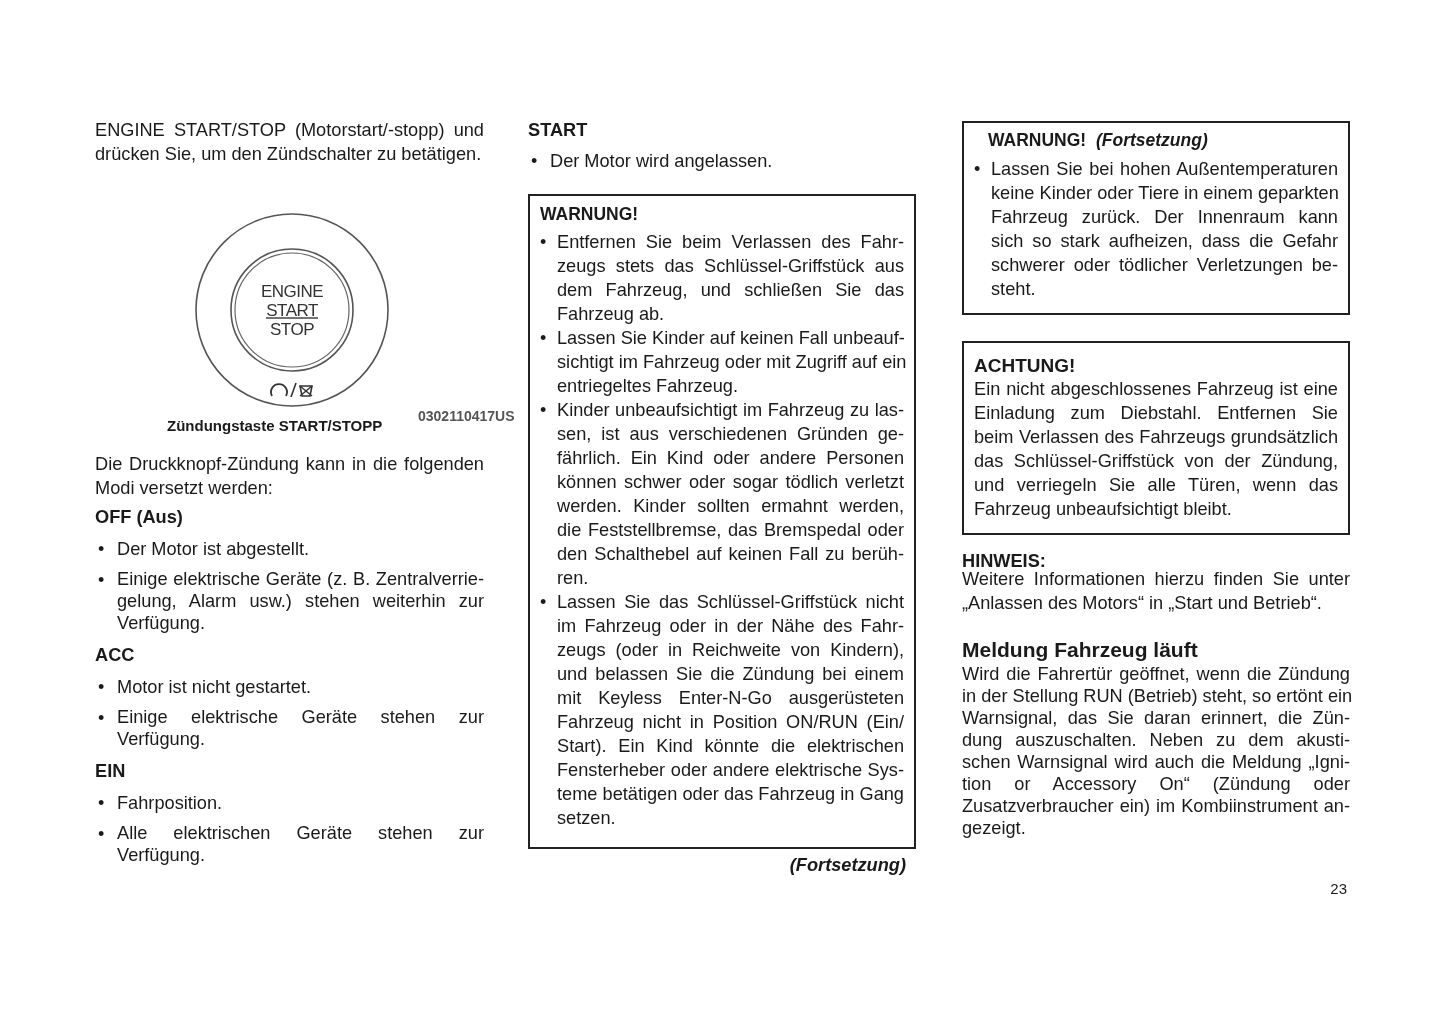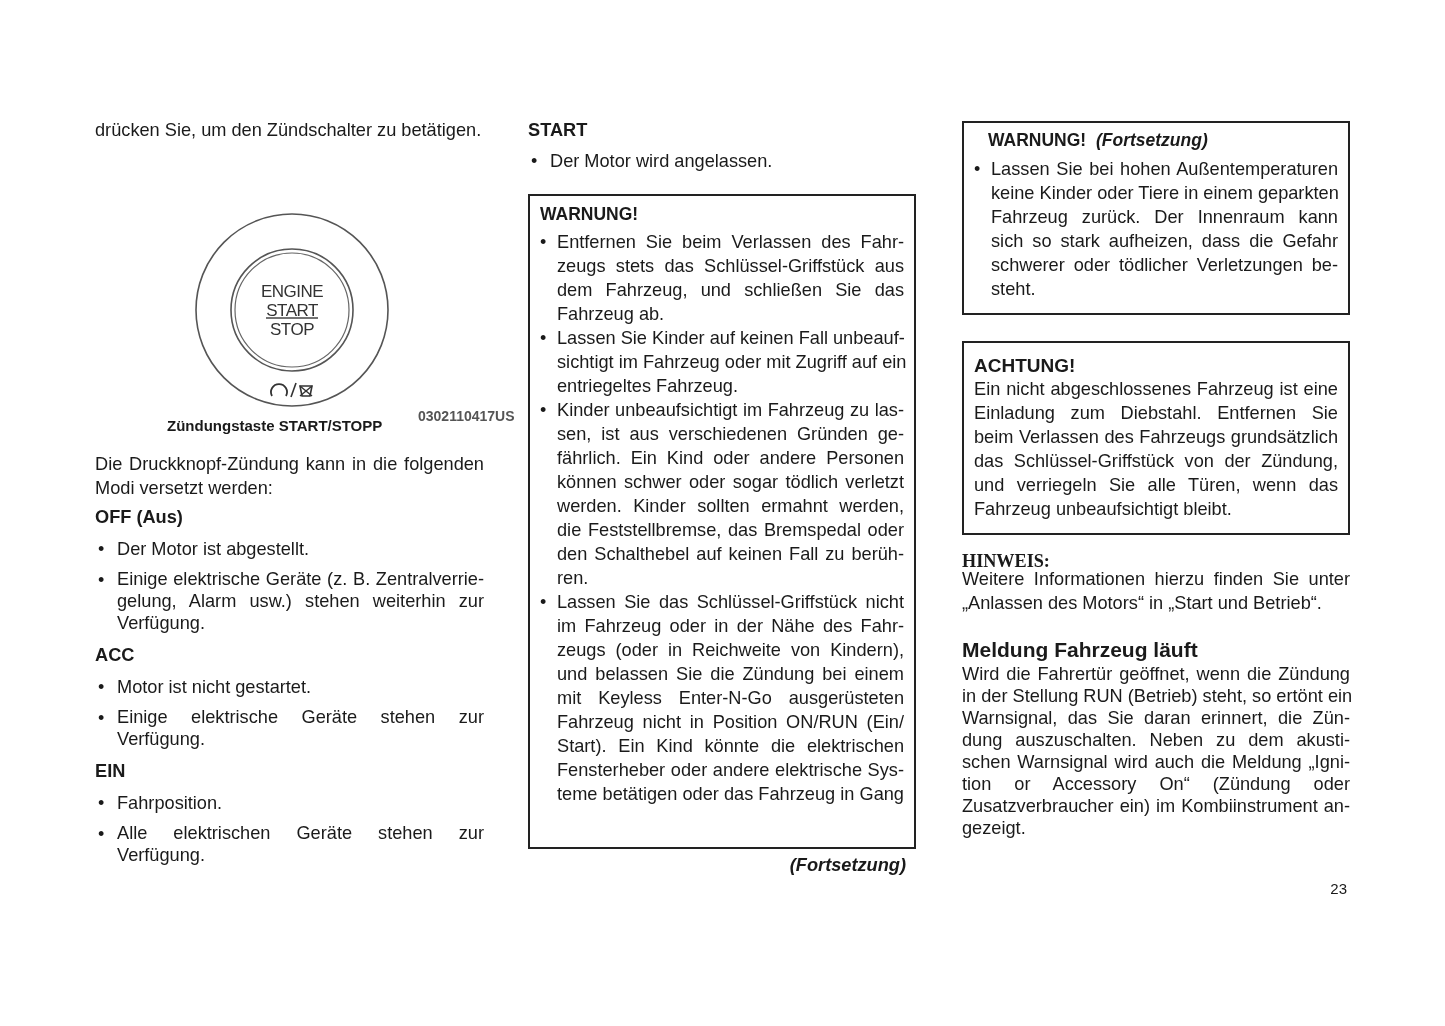--- a/index.html
+++ b/index.html
@@ -17,20 +17,21 @@
   .bullet-item .dot { position: absolute; left: 3px; top: 0; font-size: 18px; line-height: 24px; }
   .box { position: absolute; border: 2.5px solid #222; box-sizing: border-box; }
   .box .bullet-item { padding-left: 17px; }
   .box .bullet-item .dot { left: 0; }
 </style>
 </head>
 <body>
 
 <div class="col" style="left:95px; width:389px;">
   <div class="txt" style="position:absolute; top:118px; width:389px;">
+    <span class="line">ENGINE START/STOP (Motorstart/-stopp) und</span>
     <span class="line last">drücken Sie, um den Zündschalter zu betätigen.</span>
   </div>
 
   <div style="position:absolute; top:212px; left:99px; width:196px; height:196px;">
     <svg width="196" height="196" viewBox="0 0 196 196">
       <circle cx="98" cy="98" r="96" fill="#fff" stroke="#555" stroke-width="1.6"></circle>
       <circle cx="98" cy="98" r="61" fill="#fff" stroke="#555" stroke-width="1.6"></circle>
       <circle cx="98" cy="98" r="57" fill="#fff" stroke="#666" stroke-width="1.2"></circle>
       <line x1="72" y1="106" x2="124" y2="106" stroke="#444" stroke-width="1.3"></line>
     </svg>
@@ -128,20 +129,21 @@
         <span class="dot">•</span>
         <span class="line">Lassen Sie das Schlüssel-Griffstück nicht</span>
         <span class="line">im Fahrzeug oder in der Nähe des Fahr-</span>
         <span class="line">zeugs (oder in Reichweite von Kindern),</span>
         <span class="line">und belassen Sie die Zündung bei einem</span>
         <span class="line">mit Keyless Enter-N-Go ausgerüsteten</span>
         <span class="line">Fahrzeug nicht in Position ON/RUN (Ein/</span>
         <span class="line">Start). Ein Kind könnte die elektrischen</span>
         <span class="line">Fensterheber oder andere elektrische Sys-</span>
         <span class="line">teme betätigen oder das Fahrzeug in Gang</span>
+        <span class="line last">setzen.</span>
       </div>
     </div>
   </div>
 
   <div class="ital" style="position:absolute; top:855px; right:10px; font-size:18.2px;">(Fortsetzung)</div>
 </div>
 
 <div class="col" style="left:962px; width:388px;">
   <div class="box" style="left:0; top:121px; width:388px; height:194px;">
     <div class="h" style="position:absolute; left:24px; top:5px; font-size:17.5px;">
@@ -164,21 +166,21 @@
     <div class="txt" style="position:absolute; left:10px; top:34px; width:364px;">
       <span class="line">Ein nicht abgeschlossenes Fahrzeug ist eine</span>
       <span class="line">Einladung zum Diebstahl. Entfernen Sie</span>
       <span class="line">beim Verlassen des Fahrzeugs grundsätzlich</span>
       <span class="line">das Schlüssel-Griffstück von der Zündung,</span>
       <span class="line">und verriegeln Sie alle Türen, wenn das</span>
       <span class="line last">Fahrzeug unbeaufsichtigt bleibt.</span>
     </div>
   </div>
 
-  <div class="h" style="position:absolute; top:549px;font-family:Liberation Serif, serif;">HINWEIS:</div>
+  <div class="h" style="position:absolute; top:549px;">HINWEIS:</div>
   <div class="txt" style="position:absolute; top:567px; width:388px;">
     <span class="line">Weitere Informationen hierzu finden Sie unter</span>
     <span class="line last">„Anlassen des Motors“ in „Start und Betrieb“.</span>
   </div>
 
   <div style="position:absolute; top:638px; font-size:21px; font-weight:bold;">Meldung Fahrzeug läuft</div>
   <div class="txt" style="position:absolute; top:663px; width:388px;">
     <span class="line" style="height:22px; line-height:22px;">Wird die Fahrertür geöffnet, wenn die Zündung</span>
     <span class="line" style="height:22px; line-height:22px;">in der Stellung RUN (Betrieb) steht, so ertönt ein</span>
     <span class="line" style="height:22px; line-height:22px;">Warnsignal, das Sie daran erinnert, die Zün-</span>

